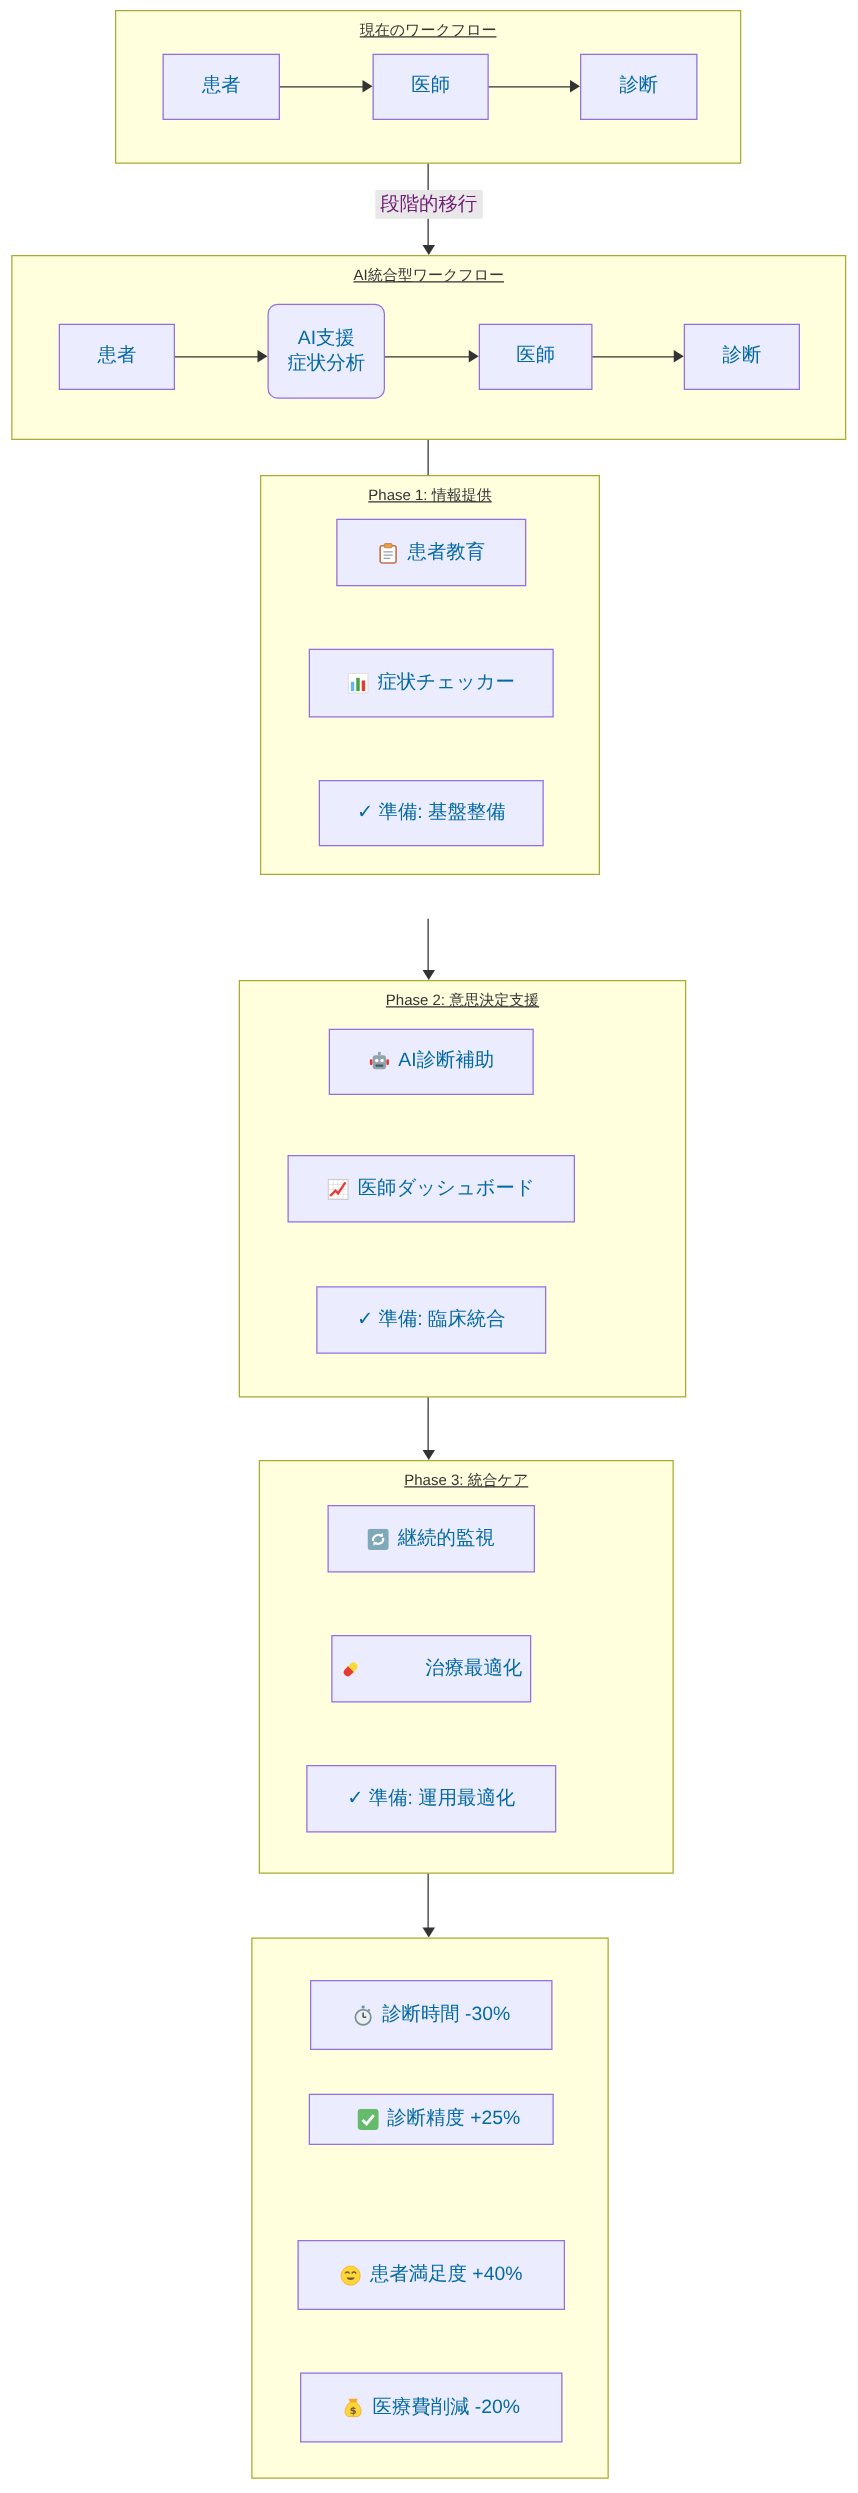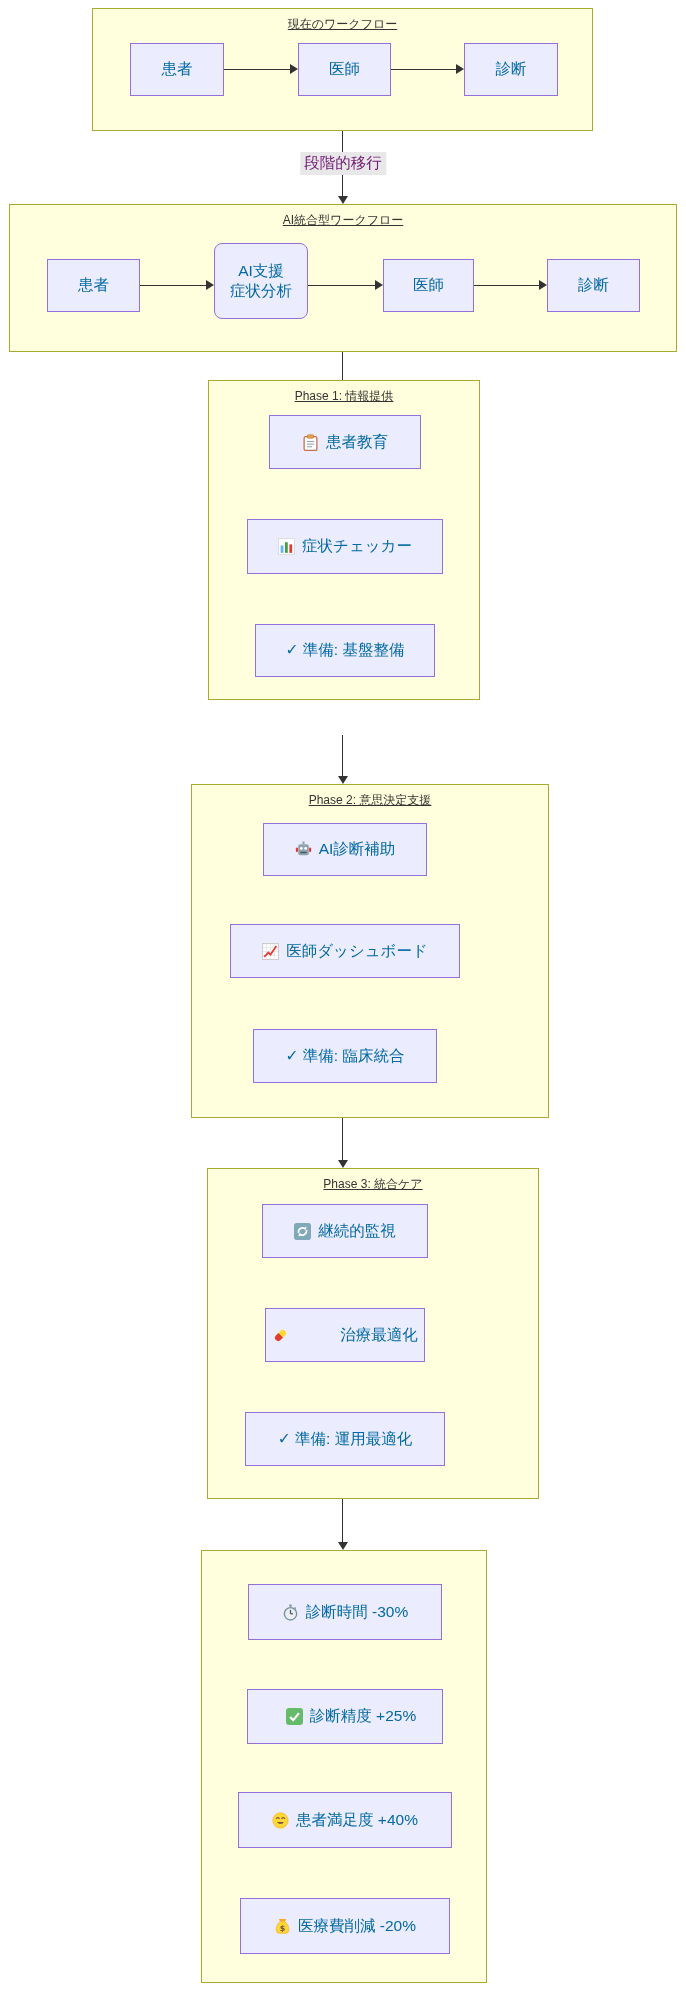--- a/index.html
+++ b/index.html
@@ -190,21 +190,21 @@
     <div class="node" style="left:46px; top:33px; width:194px; height:56px;">
       <svg class="item-icon" viewBox="0 0 16 16">
           <rect x="6.9" y="0.5" width="2.2" height="2" fill="#78909c"></rect>
           <line x1="11.8" y1="3.2" x2="13" y2="4.4" stroke="#78909c" stroke-width="1.2"></line>
           <circle cx="8" cy="9.2" r="5.8" fill="#eceff1" stroke="#78909c" stroke-width="1.3"></circle>
           <line x1="8" y1="9.2" x2="8" y2="5.6" stroke="#455a64" stroke-width="1.2"></line>
           <line x1="8" y1="9.2" x2="10.4" y2="9.2" stroke="#455a64" stroke-width="1.2"></line>
         </svg>
       <span>診断時間 -30%</span>
     </div>
-    <div class="node" style="left:45px; top:138px; width:196px; height:55px;padding-left:12px;">
+    <div class="node" style="left:45px; top:124px; width:196px; height:41px;padding-left:12px;">
       <svg class="item-icon" viewBox="0 0 16 16">
           <rect x="0" y="0" width="16" height="16" rx="3" fill="#66bb6a"></rect>
           <path d="M3.8 8.4 L6.8 11.4 L12.2 4.8" stroke="#ffffff" stroke-width="2.1" fill="none"></path>
         </svg>
       <span>診断精度 +25%</span>
     </div>
     <div class="node" style="left:36px; top:241px; width:214px; height:56px;">
       <svg class="item-icon" viewBox="0 0 16 16">
           <circle cx="8" cy="8" r="7.2" fill="#fdd835" stroke="#f9a825" stroke-width="0.6"></circle>
           <path d="M3.9 6.4 a1.7 1.7 0 0 1 3.2 0" fill="none" stroke="#795548" stroke-width="1.1"></path>

